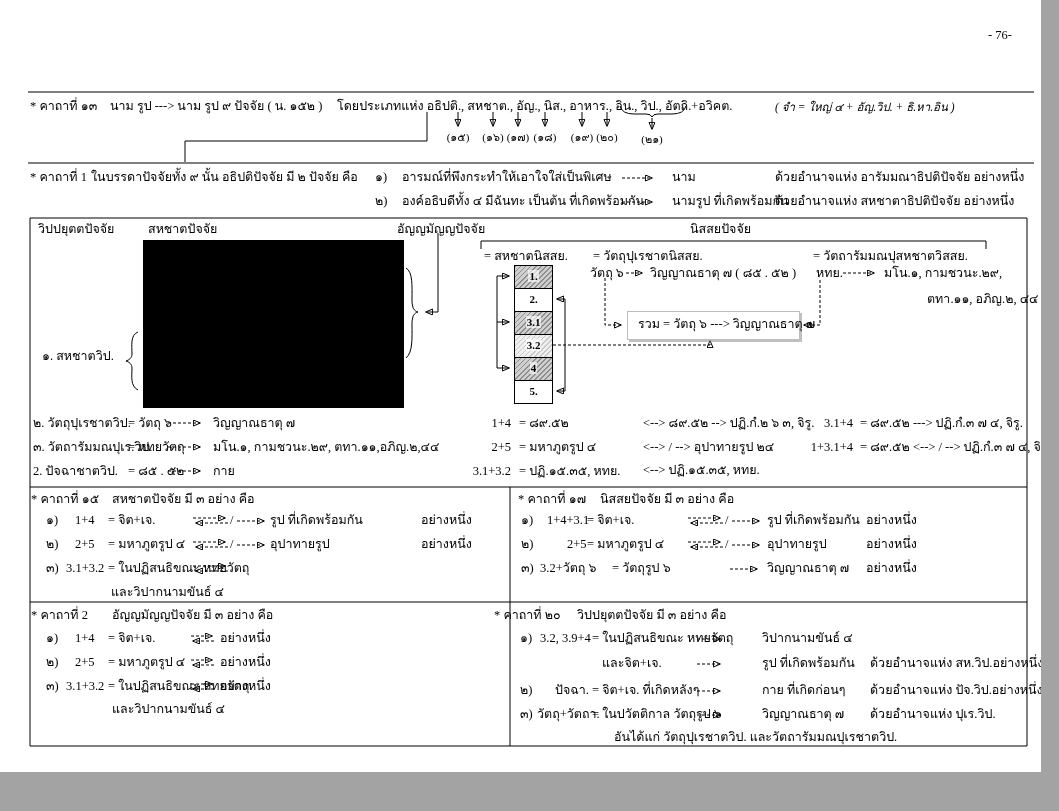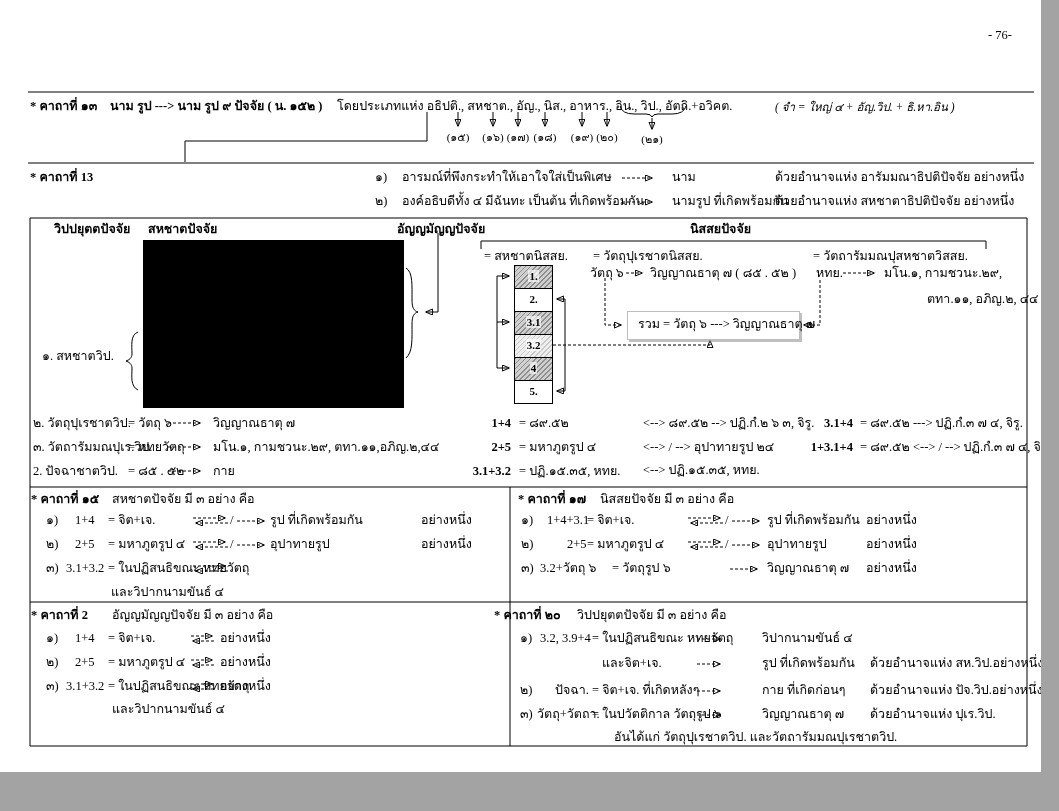--- a/index.html
+++ b/index.html
@@ -1,20 +1,20 @@
 <!DOCTYPE html>
 <html><head>
 <meta charset="utf-8">
 <style>
   html,body{margin:0;padding:0;background:#a3a3a3;}
   #canvas{position:relative;width:1059px;height:811px;background:#ffffff;overflow:hidden;
           font-family:"Liberation Serif","DejaVu Serif",serif;}
   .gray{position:absolute;background:#a3a3a3;}
   .t{position:absolute;font:12.5px/15px "Liberation Serif","DejaVu Serif",serif;color:#000;white-space:nowrap;}
-  .b{font-weight:bold;}
+  .b{font-weight:normal;}
   .i{font-style:italic;font-size:11.5px;}
   .s{font-size:11px;}
   .c{text-align:center;}
   .r{text-align:right;}
   svg{position:absolute;left:0;top:0;}
   svg line,svg polyline,svg path{stroke:#000;stroke-width:1;fill:none;}
   svg .d{stroke-dasharray:3 2;}
   .cell{position:absolute;left:514px;width:39px;height:24px;border:1.6px solid #000;box-sizing:border-box;background:#fff;}
   .hatchD{background:repeating-linear-gradient(135deg,#8f8f8f 0 1.2px,#cfcfcf 1.2px 3.6px);}
   .hatchL{background:repeating-linear-gradient(135deg,#c9c9c9 0 1px,#efefef 1px 3.6px);}
@@ -159,31 +159,32 @@
   <div class="t" style="left:337px;top:99px">โดยประเภทแห่ง อธิปติ., สหชาต., อัญ., นิส., อาหาร., อิน., วิป., อัตถิ.+อวิคต.</div>
   <div class="t i" style="left:775px;top:100px">( จำ =  ใหญ่ ๔ + อัญ.วิป. + ธิ.หา.อิน )</div>
   <div class="t s c" style="left:445px;top:130px;width:26px">(๑๕)</div>
   <div class="t s c" style="left:480px;top:130px;width:26px">(๑๖)</div>
   <div class="t s c" style="left:505px;top:130px;width:26px">(๑๗)</div>
   <div class="t s c" style="left:532px;top:130px;width:26px">(๑๘)</div>
   <div class="t s c" style="left:569px;top:130px;width:26px">(๑๙)</div>
   <div class="t s c" style="left:594px;top:130px;width:26px">(๒๐)</div>
   <div class="t s c" style="left:639px;top:132px;width:26px">(๒๑)</div>
 
-  <div class="t b" style="left:30px;top:170px">* คาถาที่ 13</div>
+  <div class="t b" style="left:30px;top:170px">* คาถาที่ 1</div>
+  <div class="t" style="left:91px;top:170px">ในบรรดาปัจจัยทั้ง ๙ นั้น อธิปติปัจจัย มี ๒ ปัจจัย คือ</div>
   <div class="t" style="left:375px;top:170px">๑)</div>
   <div class="t" style="left:402px;top:170px">อารมณ์ที่พึงกระทำให้เอาใจใส่เป็นพิเศษ</div>
   <div class="t" style="left:672px;top:170px">นาม</div>
   <div class="t" style="left:775px;top:170px">ด้วยอำนาจแห่ง อารัมมณาธิปติปัจจัย อย่างหนึ่ง</div>
   <div class="t" style="left:375px;top:194px">๒)</div>
   <div class="t" style="left:402px;top:194px">องค์อธิบดีทั้ง ๔ มีฉันทะ เป็นต้น ที่เกิดพร้อมกัน</div>
   <div class="t" style="left:672px;top:194px">นามรูป ที่เกิดพร้อมกัน</div>
   <div class="t" style="left:775px;top:194px">ด้วยอำนาจแห่ง สหชาตาธิปติปัจจัย อย่างหนึ่ง</div>
 
-  <div class="t b" style="left:54px;top:222px">วิปปยุตตปัจจัย</div>
+  <div class="t b" style="left:38px;top:222px">วิปปยุตตปัจจัย</div>
   <div class="t b" style="left:148px;top:222px">สหชาตปัจจัย</div>
   <div class="t b" style="left:397px;top:222px">อัญญมัญญปัจจัย</div>
   <div class="t b" style="left:690px;top:222px">นิสสยปัจจัย</div>
 
   <div class="t b" style="left:151px;top:265px">1.</div>
   <div class="t b" style="left:171px;top:265px">๘๙ . ๕๒</div>
   <div class="t b" style="left:300px;top:265px">๘๙ . ๕๒</div>
   <div class="t b" style="left:151px;top:289px">2.</div>
   <div class="t b" style="left:171px;top:289px">มหาภูตรูป ๔</div>
   <div class="t b" style="left:300px;top:289px">มหาภูตรูป ๔</div>

